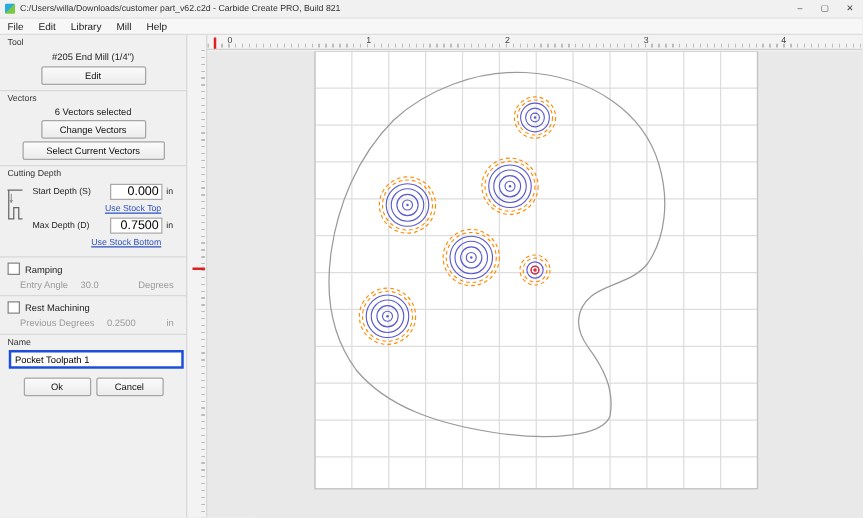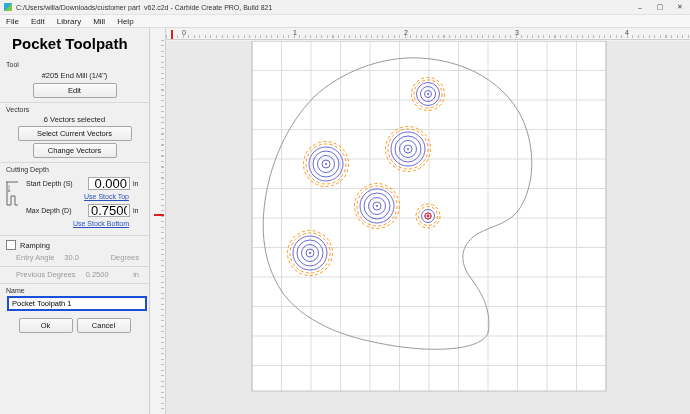--- a/index.html
+++ b/index.html
@@ -32,21 +32,21 @@
     font-size:7.5px;font-family:"Liberation Sans",sans-serif;padding:2px 8px;color:#111;min-width:84px;}
   .btn.wide{min-width:114px;}
   .btn.small{min-width:54px;}
   .btn-row{text-align:center;margin:2px 0;}
   .sep{border-top:1px solid #d8d8d8;margin:4px 0 2px 0;height:0;}
   .depth-block{display:flex;margin:2px 4px 0 4px;}
   .depth-icon-col{width:20px;flex:none;padding-top:4px;}
   .depth-fields{flex:1;}
   .row{display:flex;align-items:center;margin:2px 2px;}
   .row .lbl{flex:1;font-size:7px;color:#222;}
-  .num-input{width:36px;height:11px;font-size:13px;text-align:right;border:1px solid #a9a9a9;
+  .num-input{width:36px;height:11px;font-size:10px;text-align:right;border:1px solid #a9a9a9;
     background:#fff;padding:0 2px;font-family:"Liberation Sans",sans-serif;box-sizing:content-box;}
   .unit{margin-left:3px;font-size:7px;width:10px;flex:none;}
   .link-row{text-align:right;margin:1px 16px 3px 0;}
   .link{color:#2b50bd;text-decoration:underline;font-size:7px;cursor:pointer;}
   .cb-row{display:flex;align-items:center;margin:4px 6px 2px 6px;}
   .checkbox{width:8px;height:8px;border:1px solid #848484;background:#fff;margin-right:4px;flex:none;}
   .disabled-row{display:flex;align-items:center;margin:3px 8px 2px 16px;color:#9b9b9b;}
   .disabled-row .dval{margin-left:10px;}
   .disabled-row .dunit{margin-left:auto;margin-right:2px;}
   .name-input{display:block;width:130px;margin:2px 7px;height:11px;font-size:7.5px;
@@ -83,37 +83,36 @@
 
 <div class="menubar">
   <span class="menu-item">File</span>
   <span class="menu-item">Edit</span>
   <span class="menu-item">Library</span>
   <span class="menu-item">Mill</span>
   <span class="menu-item">Help</span>
 </div>
 
 <div class="panel">
-  <h1>Pocket Toolpath</h1>
 
   <div class="sec-label">Tool</div>
   <div class="tool-name">#205 End Mill (1/4")</div>
   <div class="btn-row">
     <button class="btn">Edit</button>
   </div>
 
   <div class="sep"></div>
 
   <div class="sec-label">Vectors</div>
   <div class="centered">6 Vectors selected</div>
   <div class="btn-row">
+    <button class="btn">Change Vectors</button>
+  </div>
+  <div class="btn-row">
     <button class="btn wide">Select Current Vectors</button>
-  </div>
-  <div class="btn-row">
-    <button class="btn">Change Vectors</button>
   </div>
 
   <div class="sep"></div>
 
   <div class="sec-label">Cutting Depth</div>
 
   <div class="depth-block">
     <div class="depth-icon-col">
       <span>
         <svg width="16" height="30" viewBox="0 0 16 30">
@@ -149,20 +148,24 @@
     <span>Ramping</span>
   </div>
   <div class="disabled-row">
     <span>Entry Angle</span>
     <span class="dval">30.0</span>
     <span class="dunit">Degrees</span>
   </div>
 
   <div class="sep"></div>
 
+  <div class="cb-row">
+    <span class="checkbox"></span>
+    <span>Rest Machining</span>
+  </div>
   <div class="disabled-row">
     <span>Previous Degrees</span>
     <span class="dval">0.2500</span>
     <span class="dunit">in</span>
   </div>
 
   <div class="sep"></div>
 
   <div class="sec-label">Name</div>
   <input class="name-input" value="Pocket Toolpath 1" style="">

